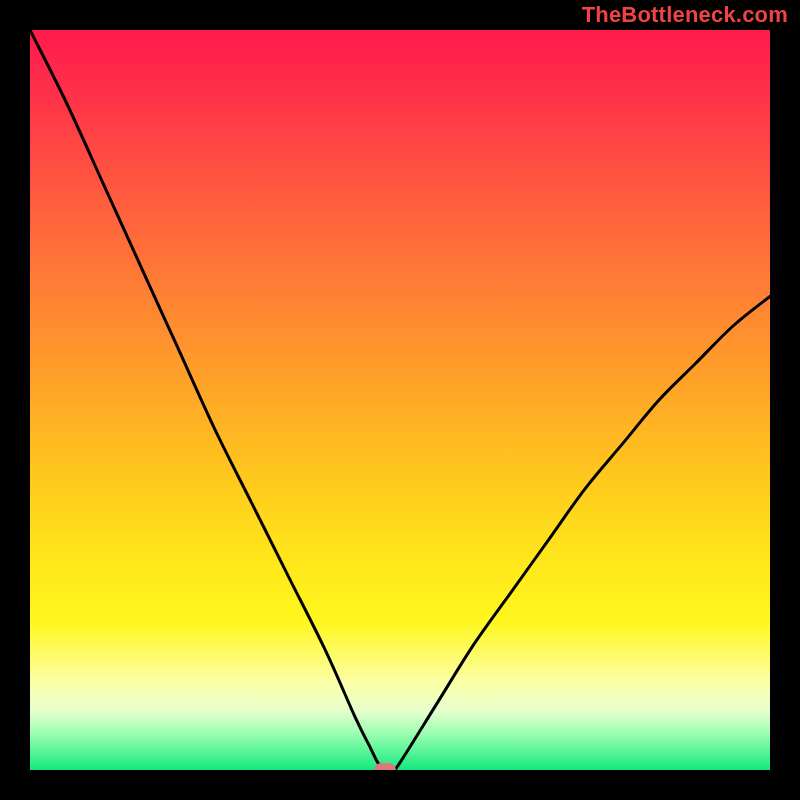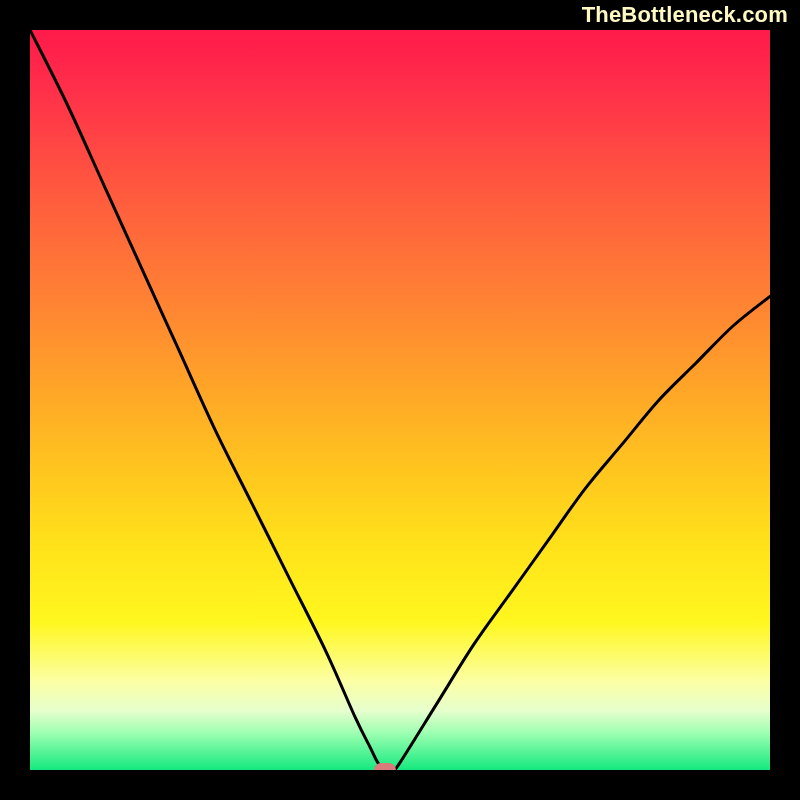--- a/index.html
+++ b/index.html
@@ -16,21 +16,21 @@
     height: 800px;
     background: #000;
   }
   .watermark {
     position: absolute;
     top: 2px;
     right: 12px;
     font-family: Arial, Helvetica, sans-serif;
     font-size: 22px;
     font-weight: 600;
-    color: #fef9c3;
+    color: #ef4444;
     letter-spacing: 0.2px;
     z-index: 10;
   }
   .plot-area {
     position: absolute;
     left: 30px;
     top: 30px;
     width: 740px;
     height: 740px;
     overflow: hidden;

